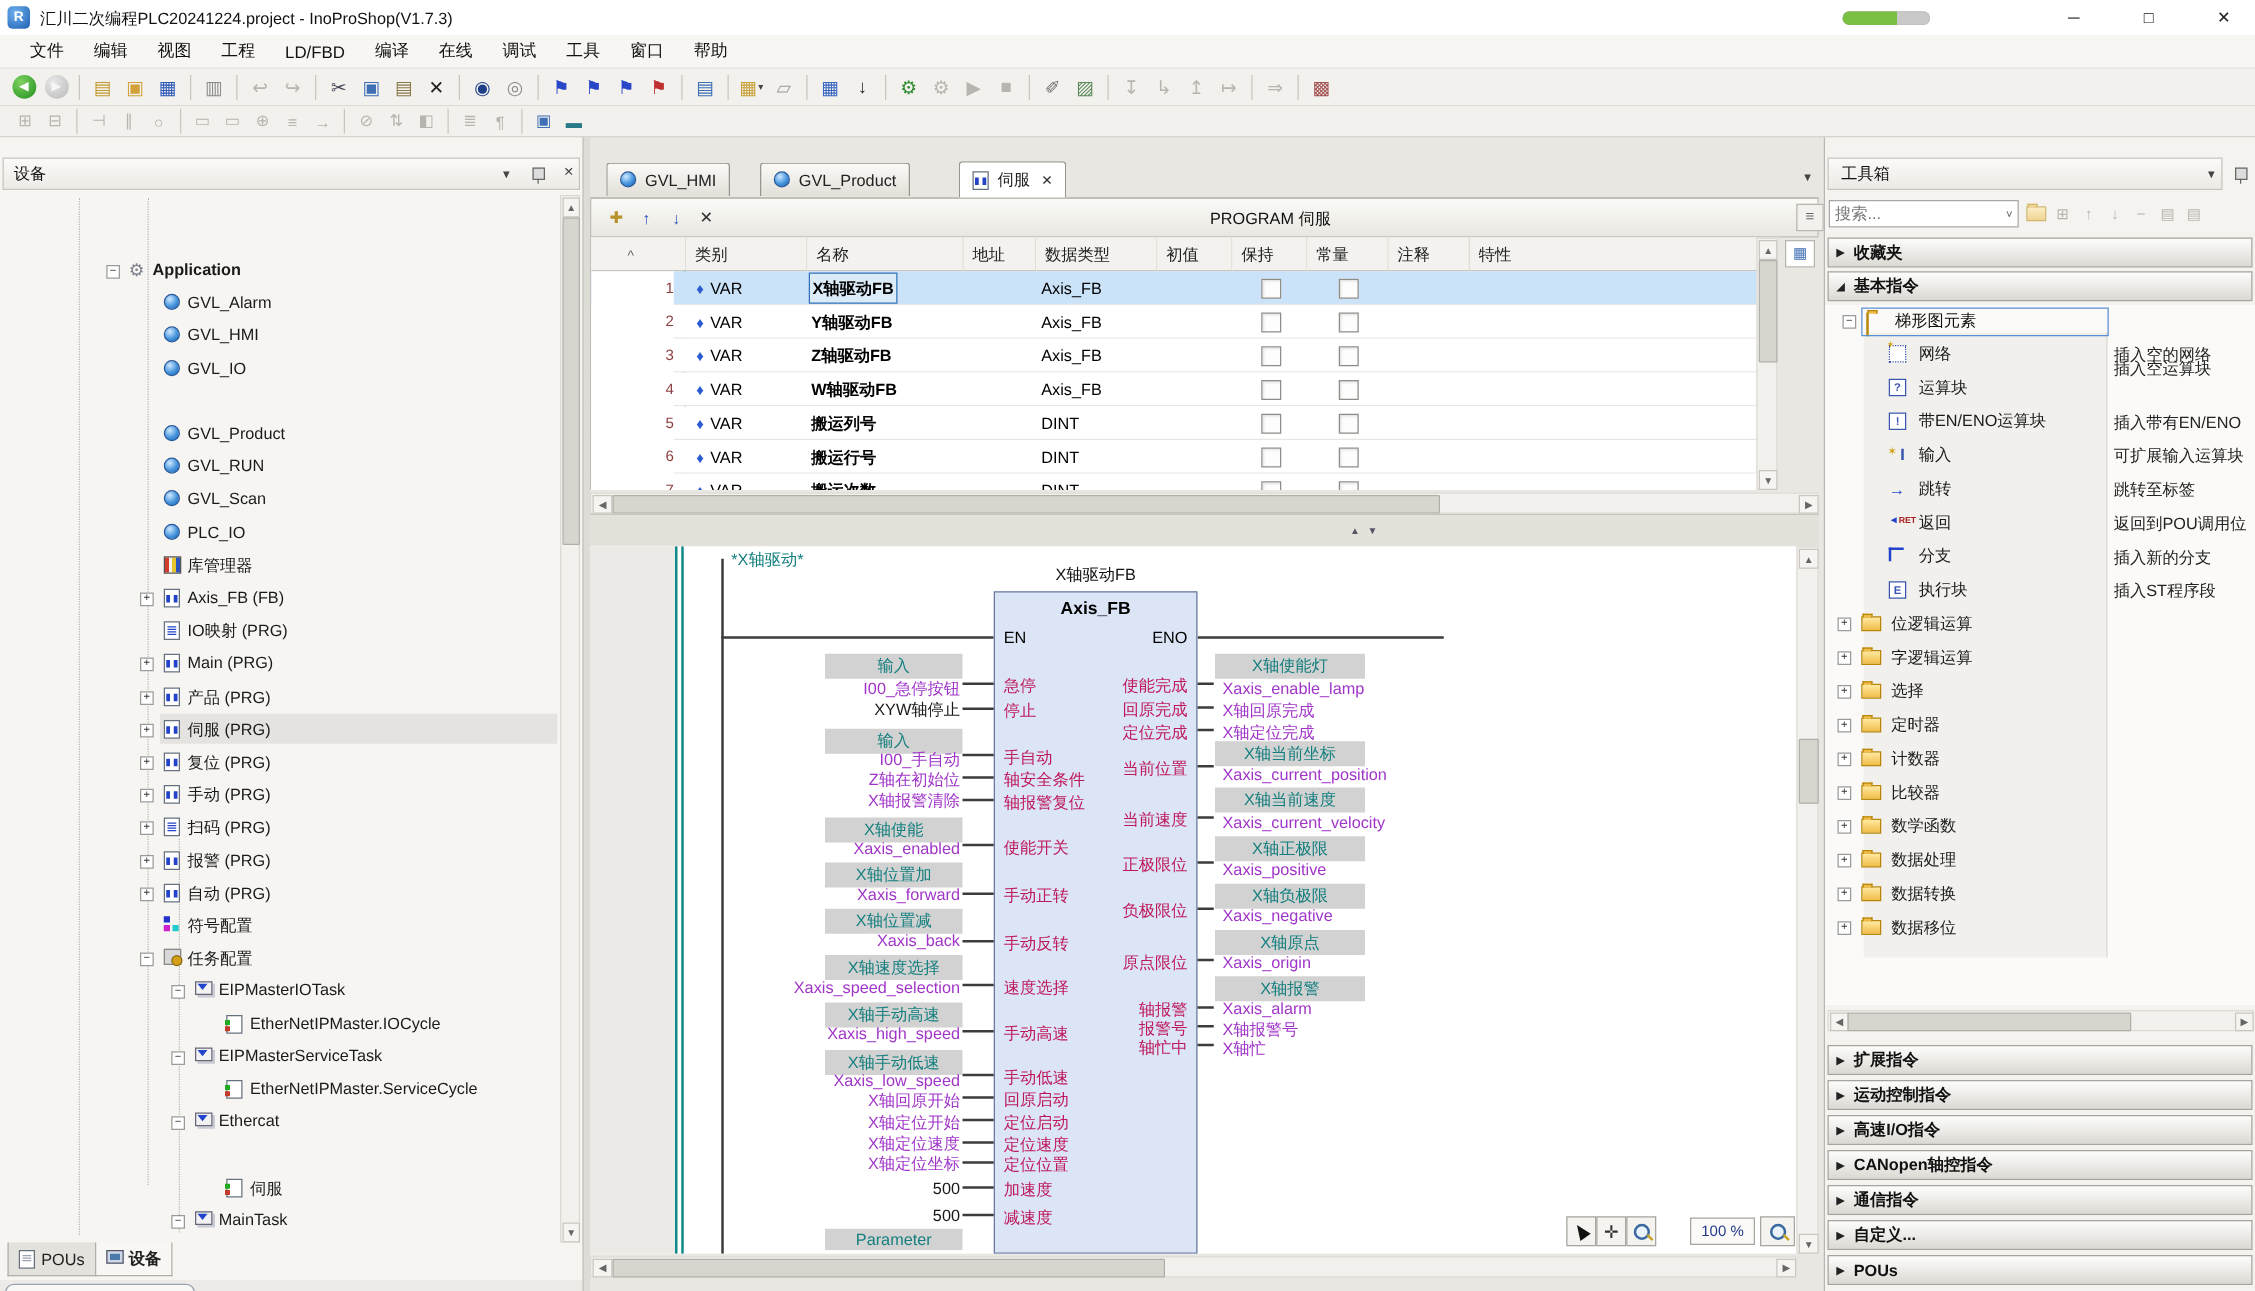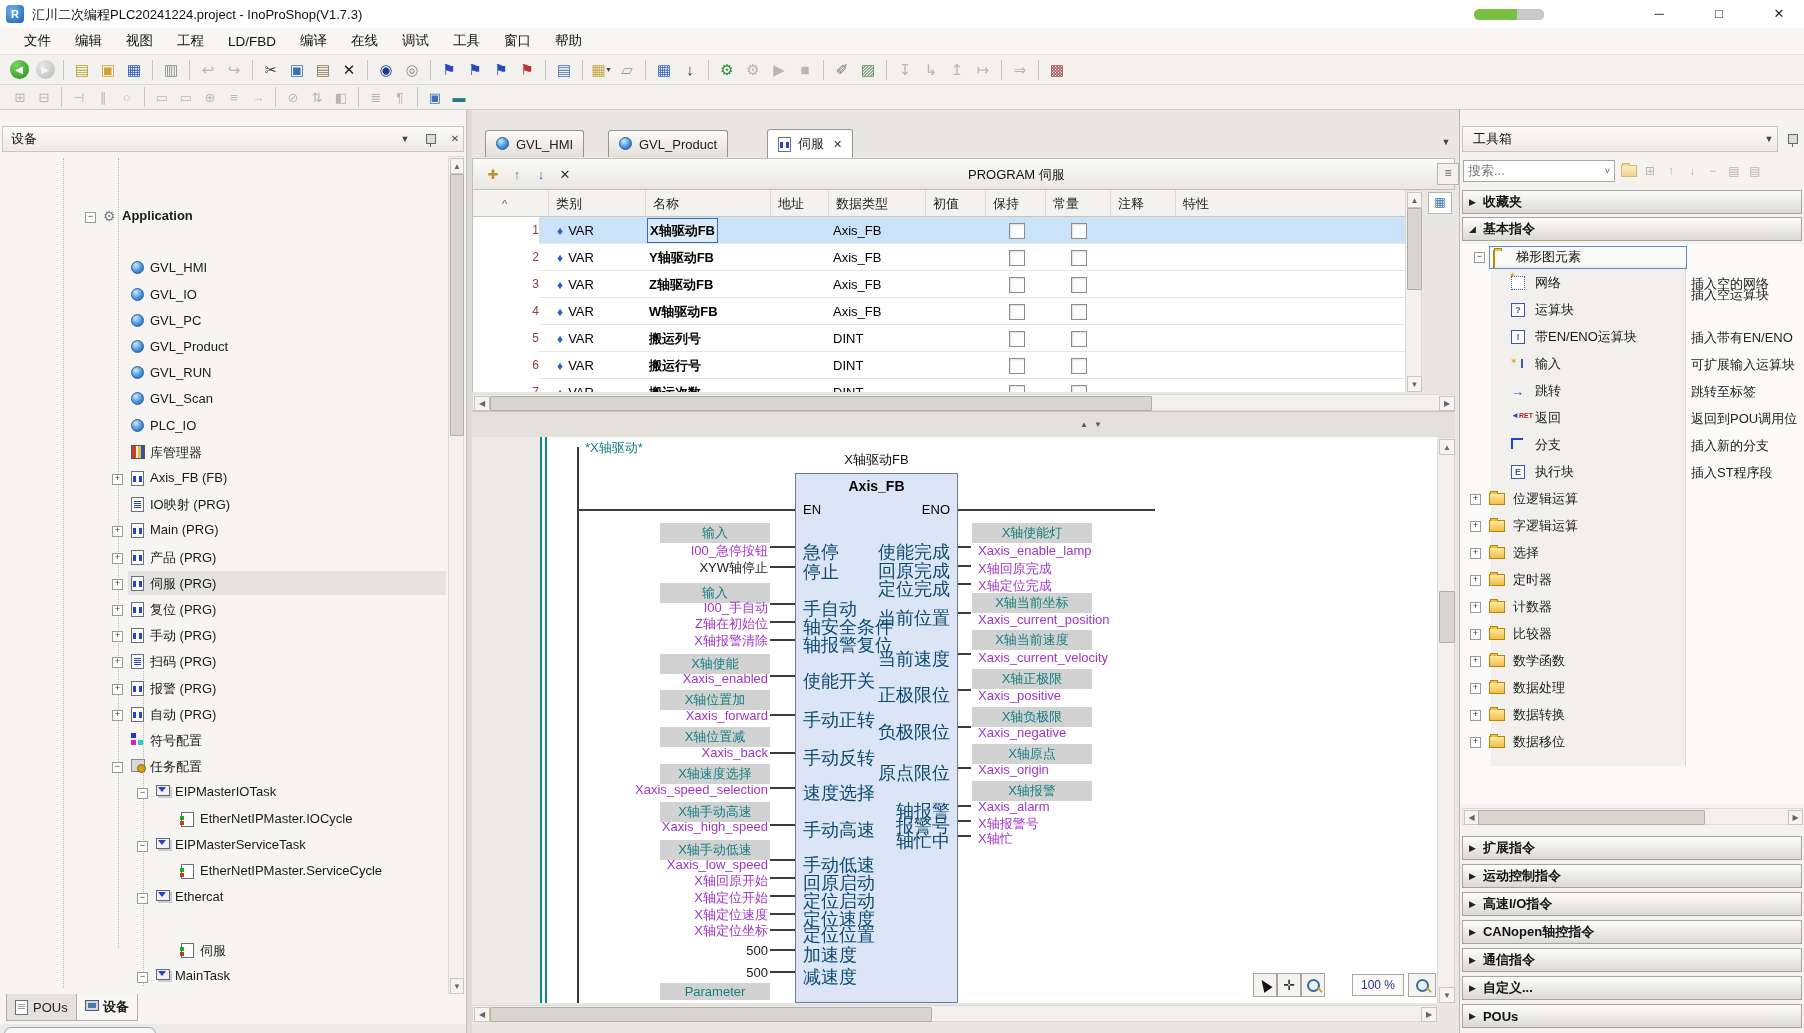--- a/index.html
+++ b/index.html
@@ -80,21 +80,21 @@
   .th{position:absolute;top:0;height:27px;line-height:27px;font-size:13px;color:#222;background:#f3f2ee;border-bottom:1px solid #c8c5bf;border-right:1px solid #dedcd6;box-sizing:border-box;padding-left:7px;}
   .vline{position:absolute;top:27px;width:1px;background:#e6e4e0;}
   .drow{position:absolute;left:0;width:933px;height:27px;border-bottom:1px solid #e8e6e2;box-sizing:border-box;font-size:13px;}
   .drow .num{position:absolute;left:0;width:66px;text-align:right;color:#8b3e3e;font-size:12px;line-height:27px;}
   .drow .cell{position:absolute;line-height:27px;white-space:nowrap;}
   .vardia{color:#2b5bd0;font-size:12px;margin-right:5px;}
   .cbx{position:absolute;top:6px;width:14px;height:14px;background:#fdfdfd;border:1px solid #8f8d88;box-shadow:inset 1px 1px 2px rgba(0,0,0,.12);}
   .greenline{position:absolute;left:74px;top:27px;width:2px;background:#0e8174;}
   
   #fbd{left:472px;top:437px;width:983px;height:566px;background:#ffffff;overflow:hidden;}
-  .fpin{position:absolute;font-size:18px;color:#0c4a6e;white-space:nowrap;text-align:right;}
+  .fpin{position:absolute;font-size:13px;color:#be185d;white-space:nowrap;text-align:right;}
   .fvar{position:absolute;font-size:13px;white-space:nowrap;}
   .ftag{position:absolute;font-size:13px;background:#d2d2d2;color:#157f7f;text-align:center;padding:1px 10px;white-space:nowrap;}
   .wire{position:absolute;height:2px;background:#3c3c3c;}
   .zbtn{position:absolute;width:22px;height:22px;background:#f4f3f0;border:1px solid #a8a5a0;display:flex;align-items:center;justify-content:center;}
   .mag{width:9px;height:9px;border:2px solid #3a6aa0;border-radius:50%;position:relative;background:#eaf2fc;}
   .mag::after{content:"";position:absolute;left:8px;top:8px;width:6px;height:2px;background:#c9a227;transform:rotate(45deg);}
   .ptr{width:0;height:0;border-left:5px solid transparent;border-right:5px solid transparent;border-bottom:12px solid #111;transform:rotate(-35deg);}
   
   #toolbox{left:1459px;top:110px;width:345px;height:923px;background:#f4f3f0;border-left:1px solid #b8b6b0;box-sizing:border-box;}
   .xsec{position:absolute;left:2px;width:340px;height:24px;background:linear-gradient(#fdfdfc,#dbd9d3);border:1px solid #a7a49e;box-sizing:border-box;
@@ -336,37 +336,37 @@
       <div class="dotline" style="left: 61px; top: 2px; height: 830px;"></div>
       <div class="dotline" style="left: 116px; top: 2px; height: 790px;"></div>
       <div class="dotline" style="left: 141px; top: 515px; height: 315px;"></div>
       <div class="trow" style="left: 0px; top: 48px; width: 444px;">
         <div class="exp" style="left: 83px; top: 8px;">−</div>
         <div style="position: absolute; left: 101px; top: 5px; width: 14px; height: 15px;">
           <div class="ic ic-gear">⚙</div>
         </div>
         <div style="position: absolute; left: 120px; top: 4px; font-weight: bold;">Application</div>
       </div>
+      <div class="trow" style="left: 0px; top: 74.2px; width: 444px;">
+        <div style="position: absolute; left: 129px; top: 5px; width: 14px; height: 15px;">
+          <div class="ic ic-globe"></div>
+        </div>
+        <div style="position: absolute; left: 148px; top: 4px; font-weight: normal;">GVL_Alarm</div>
+      </div>
       <div class="trow" style="left: 0px; top: 100.4px; width: 444px;">
         <div style="position: absolute; left: 129px; top: 5px; width: 14px; height: 15px;">
           <div class="ic ic-globe"></div>
         </div>
         <div style="position: absolute; left: 148px; top: 4px; font-weight: normal;">GVL_HMI</div>
       </div>
       <div class="trow" style="left: 0px; top: 126.6px; width: 444px;">
         <div style="position: absolute; left: 129px; top: 5px; width: 14px; height: 15px;">
           <div class="ic ic-globe"></div>
         </div>
         <div style="position: absolute; left: 148px; top: 4px; font-weight: normal;">GVL_IO</div>
-      </div>
-      <div class="trow" style="left: 0px; top: 152.8px; width: 444px;">
-        <div style="position: absolute; left: 129px; top: 5px; width: 14px; height: 15px;">
-          <div class="ic ic-globe"></div>
-        </div>
-        <div style="position: absolute; left: 148px; top: 4px; font-weight: normal;">GVL_PC</div>
       </div>
       <div class="trow" style="left: 0px; top: 179px; width: 444px;">
         <div style="position: absolute; left: 129px; top: 5px; width: 14px; height: 15px;">
           <div class="ic ic-globe"></div>
         </div>
         <div style="position: absolute; left: 148px; top: 4px; font-weight: normal;">GVL_Product</div>
       </div>
       <div class="trow" style="left: 0px; top: 205.2px; width: 444px;">
         <div style="position: absolute; left: 129px; top: 5px; width: 14px; height: 15px;">
           <div class="ic ic-globe"></div>

